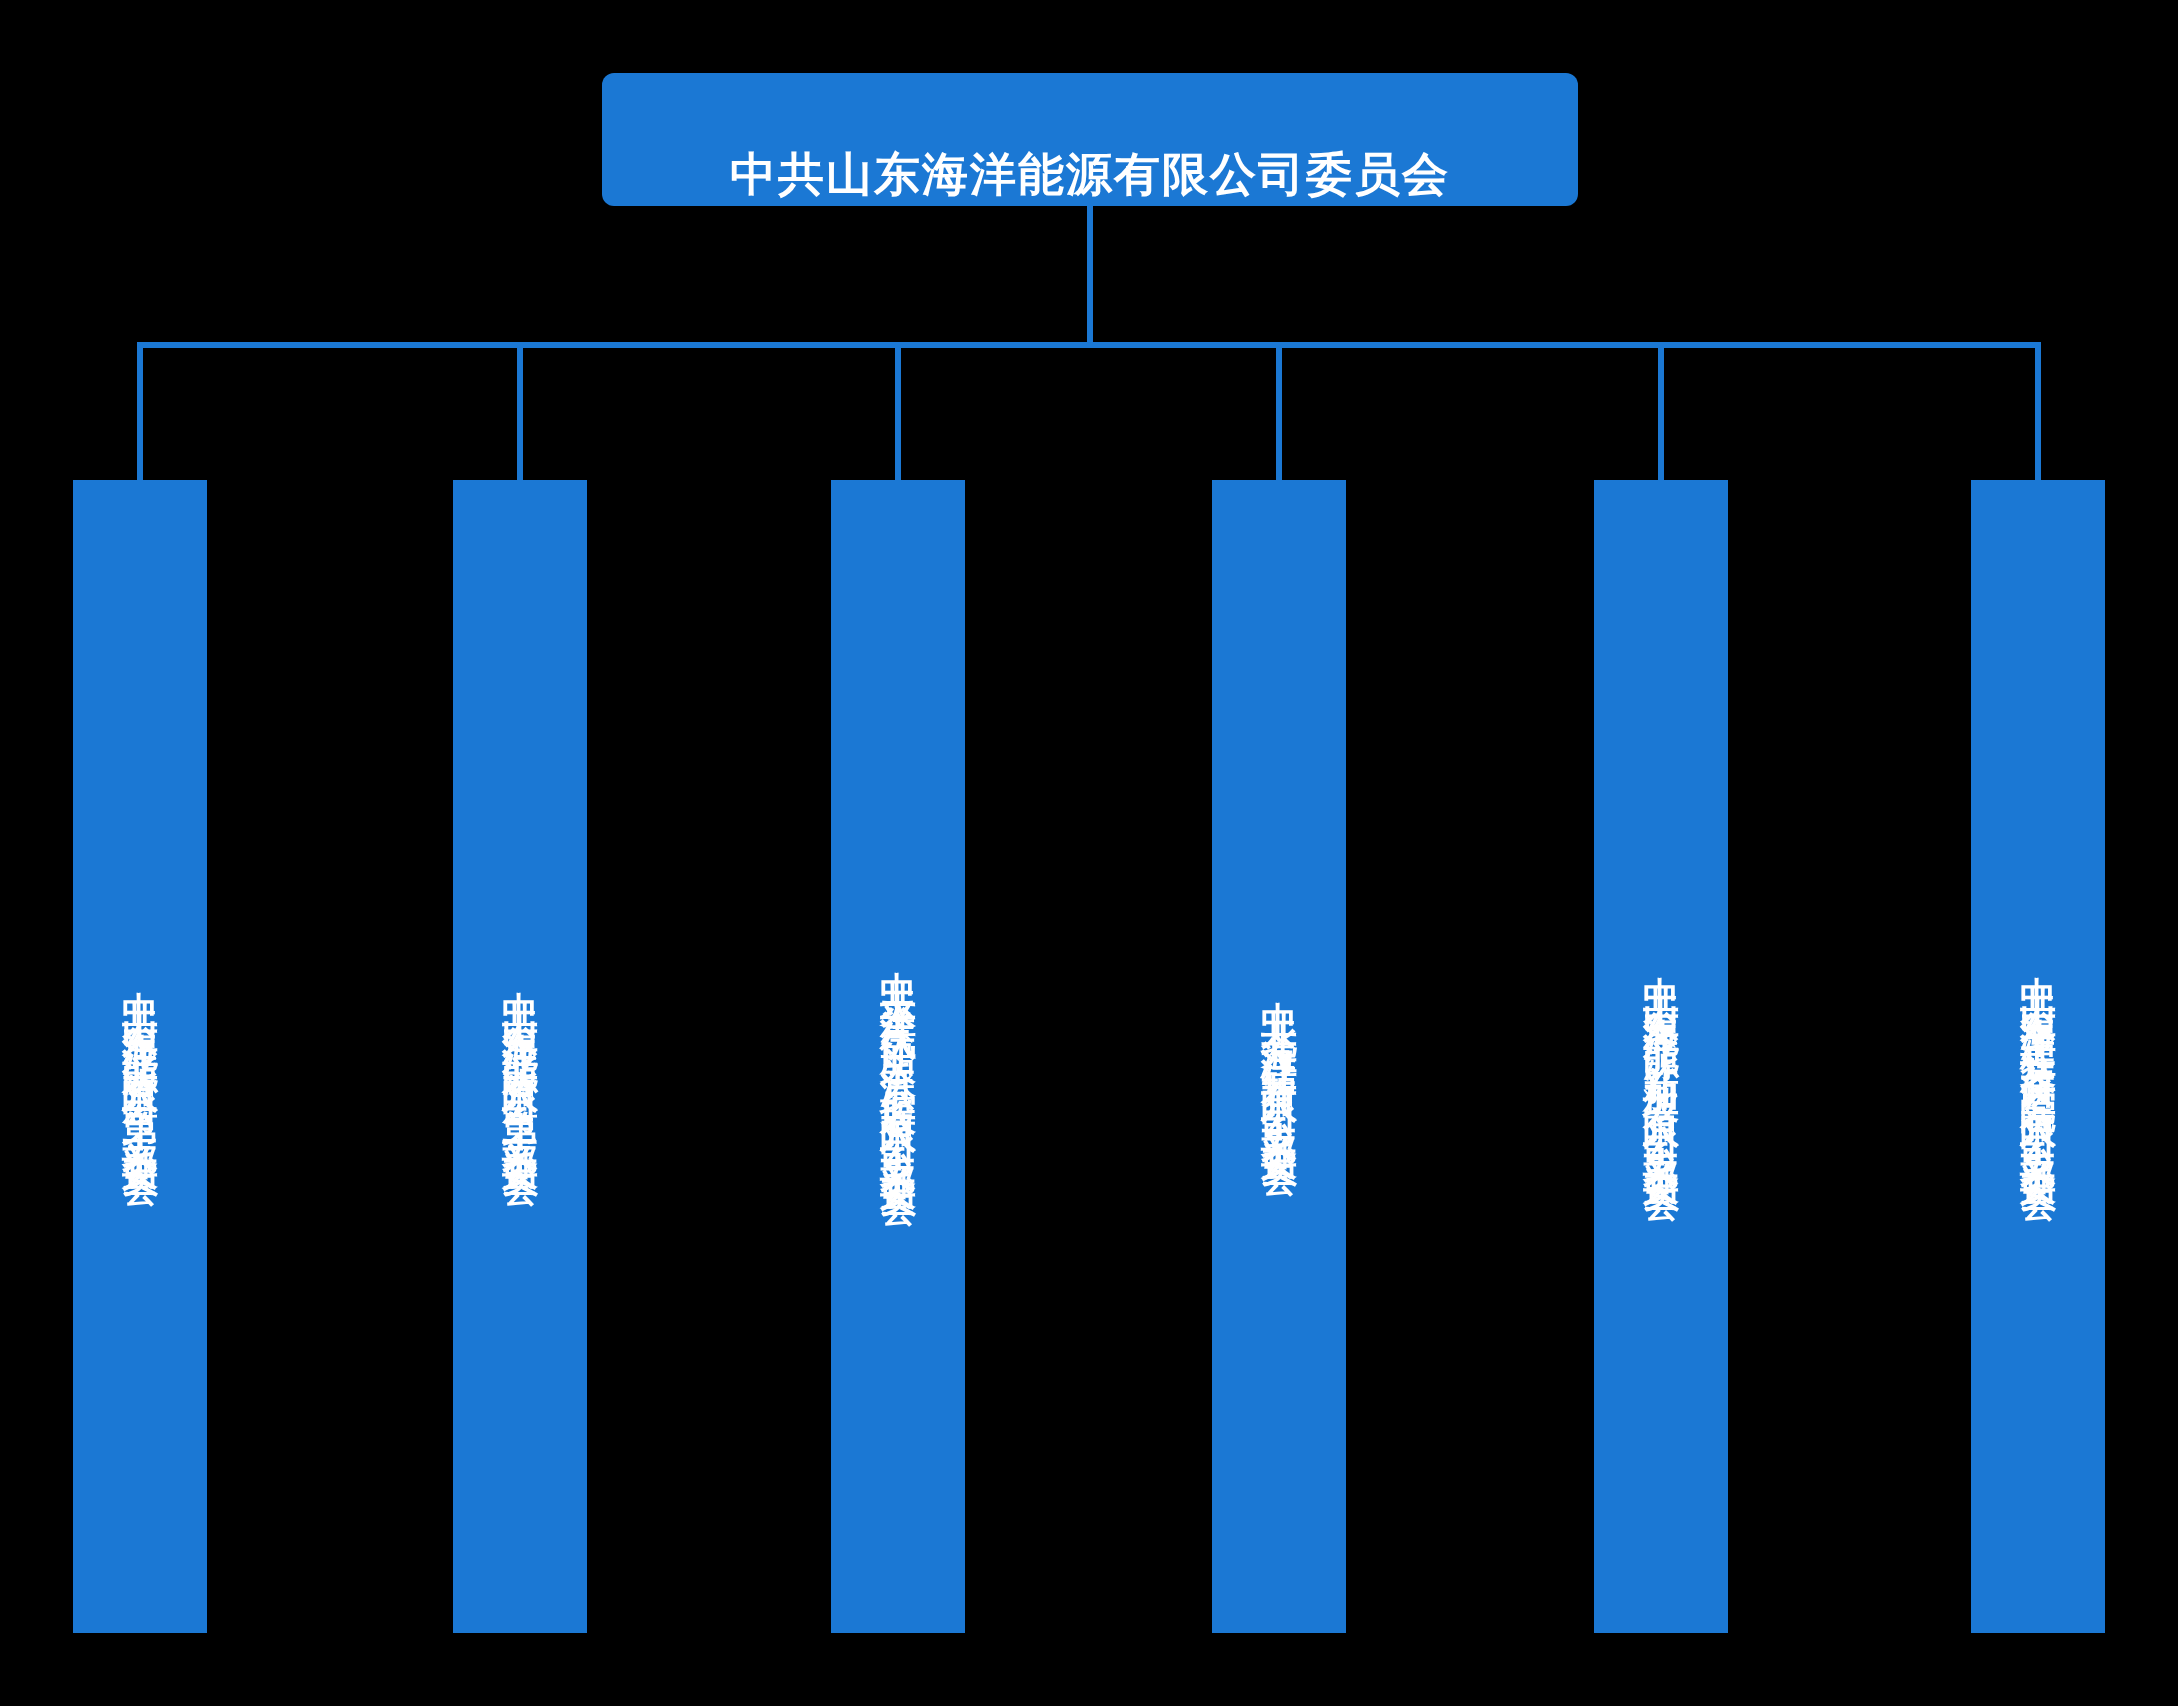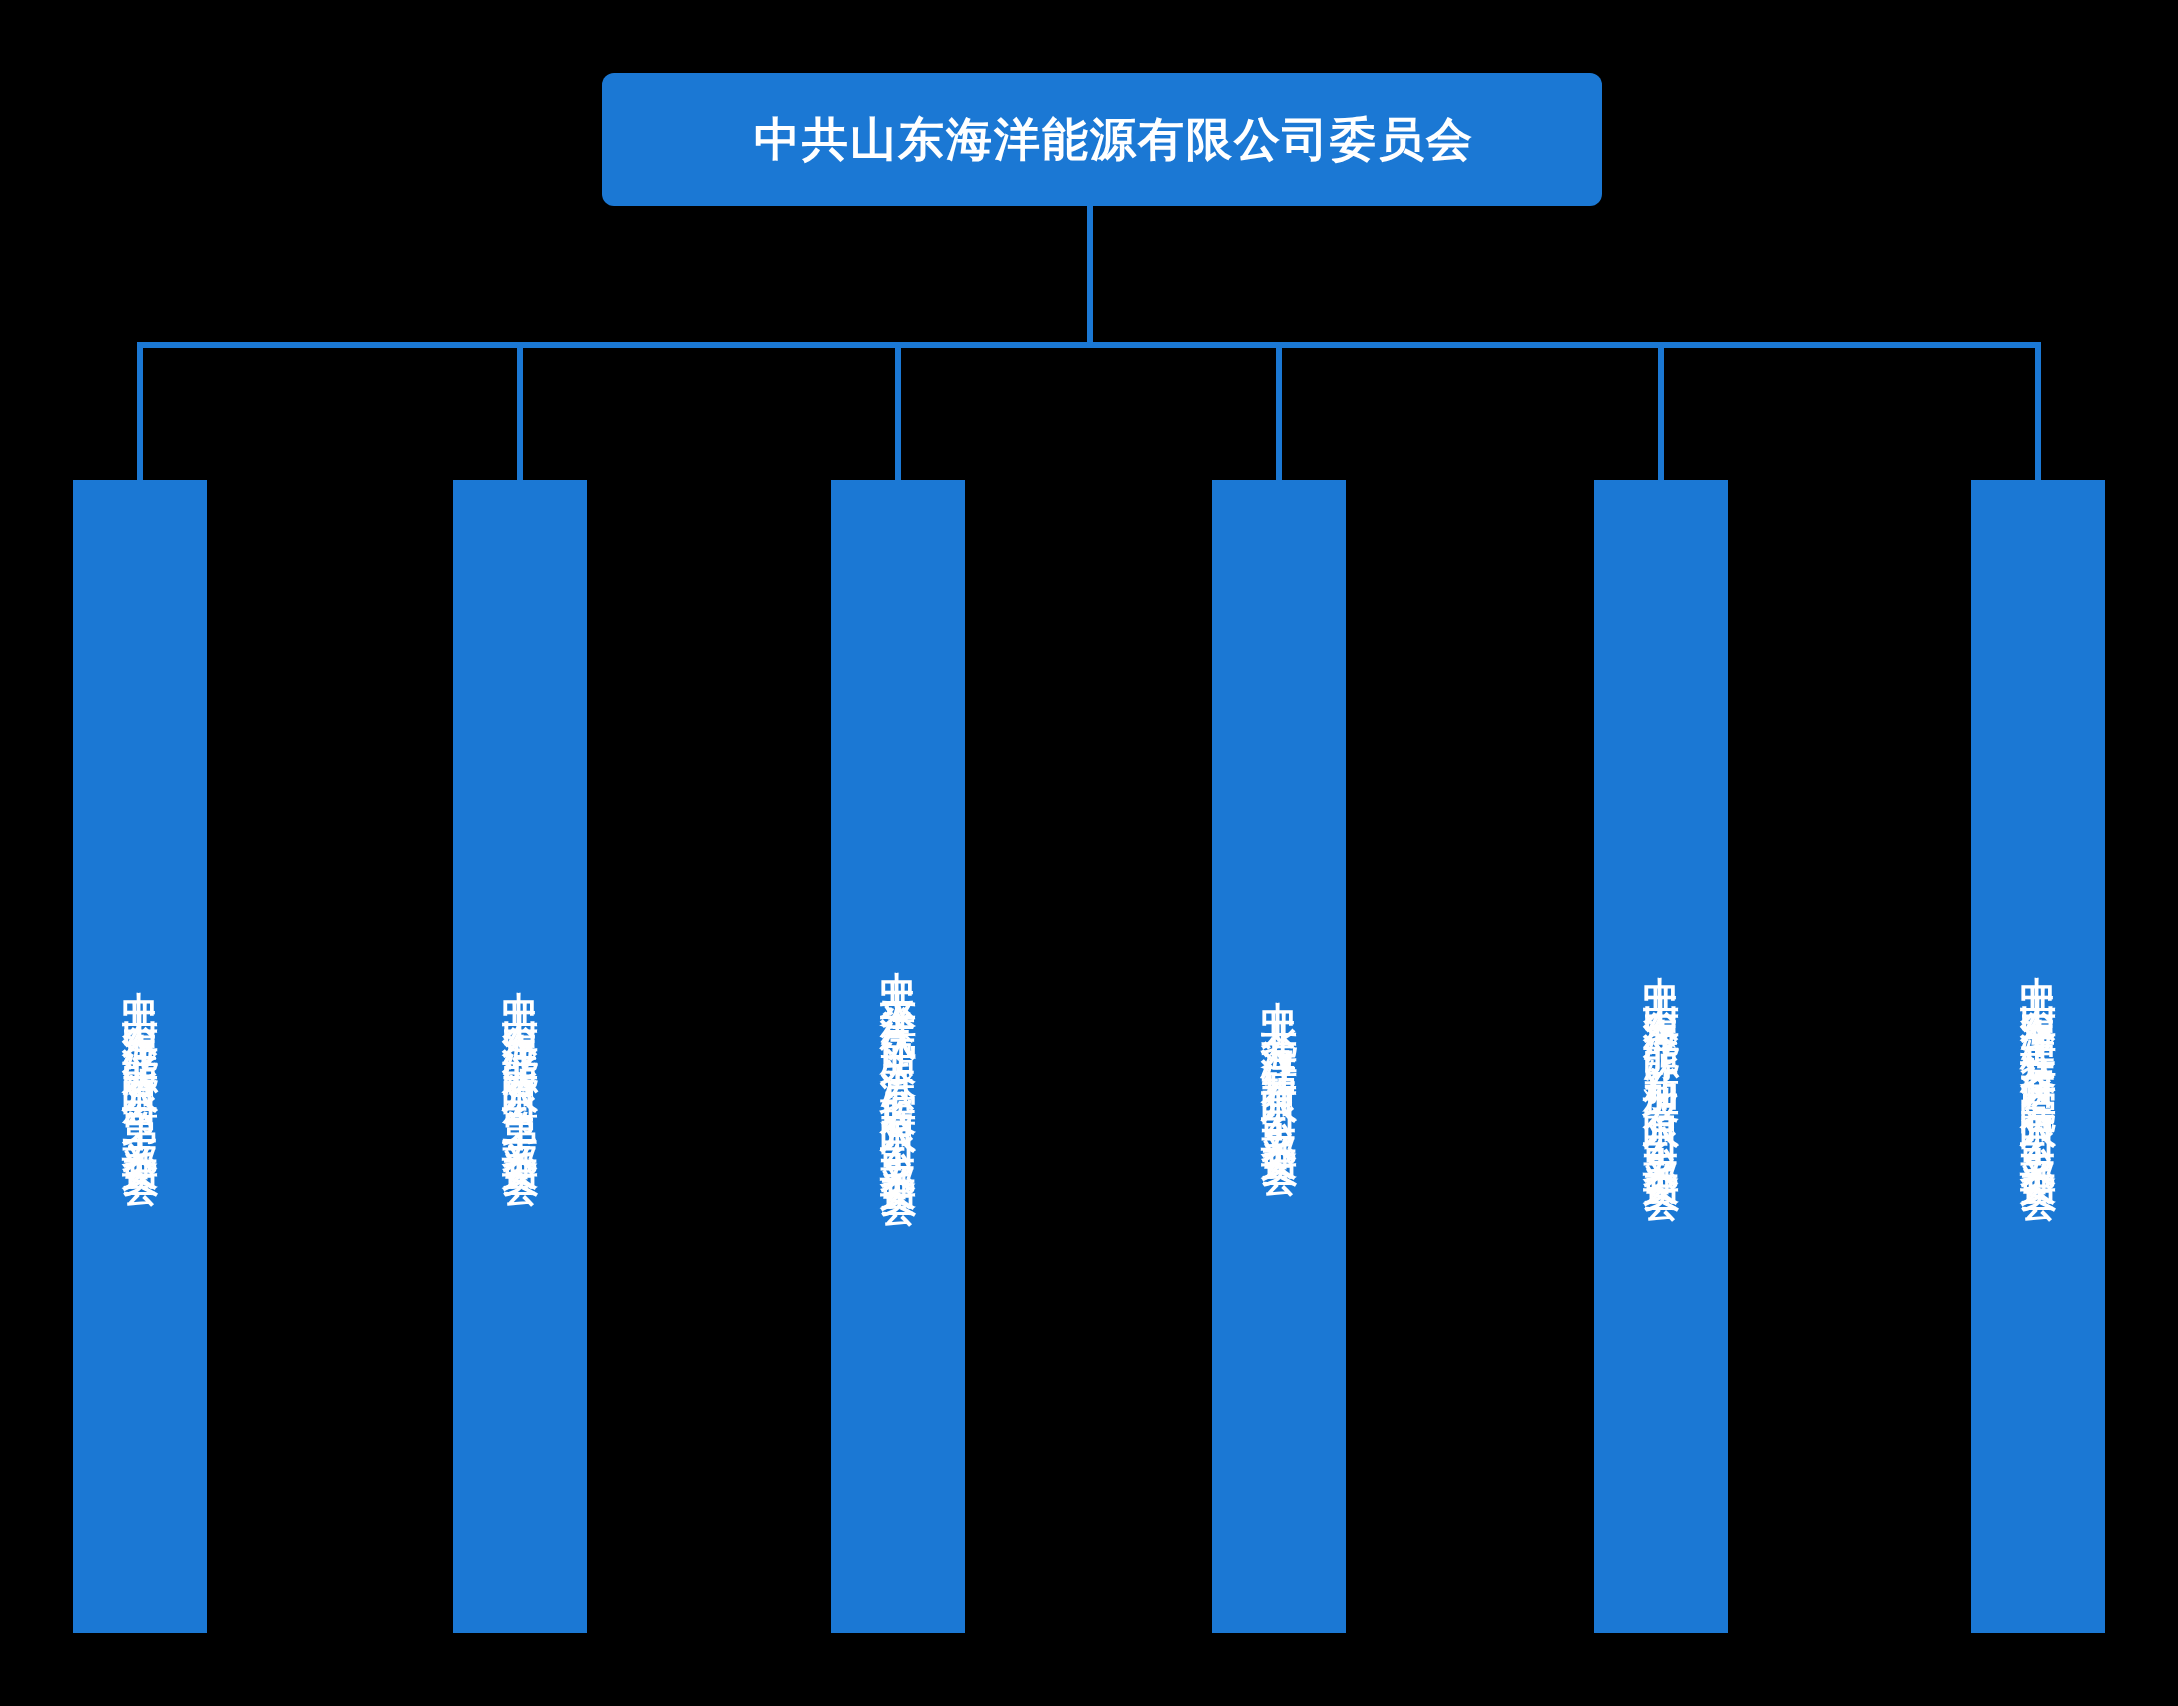--- a/index.html
+++ b/index.html
@@ -18,21 +18,21 @@
   }
   .node{
     background:var(--node);
     color:var(--text);
     font-weight:bold;
   }
   .root-node{
     position:absolute;
     left:602px;top:73px;width:976px;height:133px;
     border-radius:12px;
-    display:flex;align-items:center;justify-content:center;padding-left:24px;
+    display:flex;align-items:flex-end;justify-content:center;
   }
   .root-node .label{
     font-size:46px;
     letter-spacing:2px;
     white-space:nowrap;
   }
   .connector{
     position:absolute;
     background:var(--line);
   }

